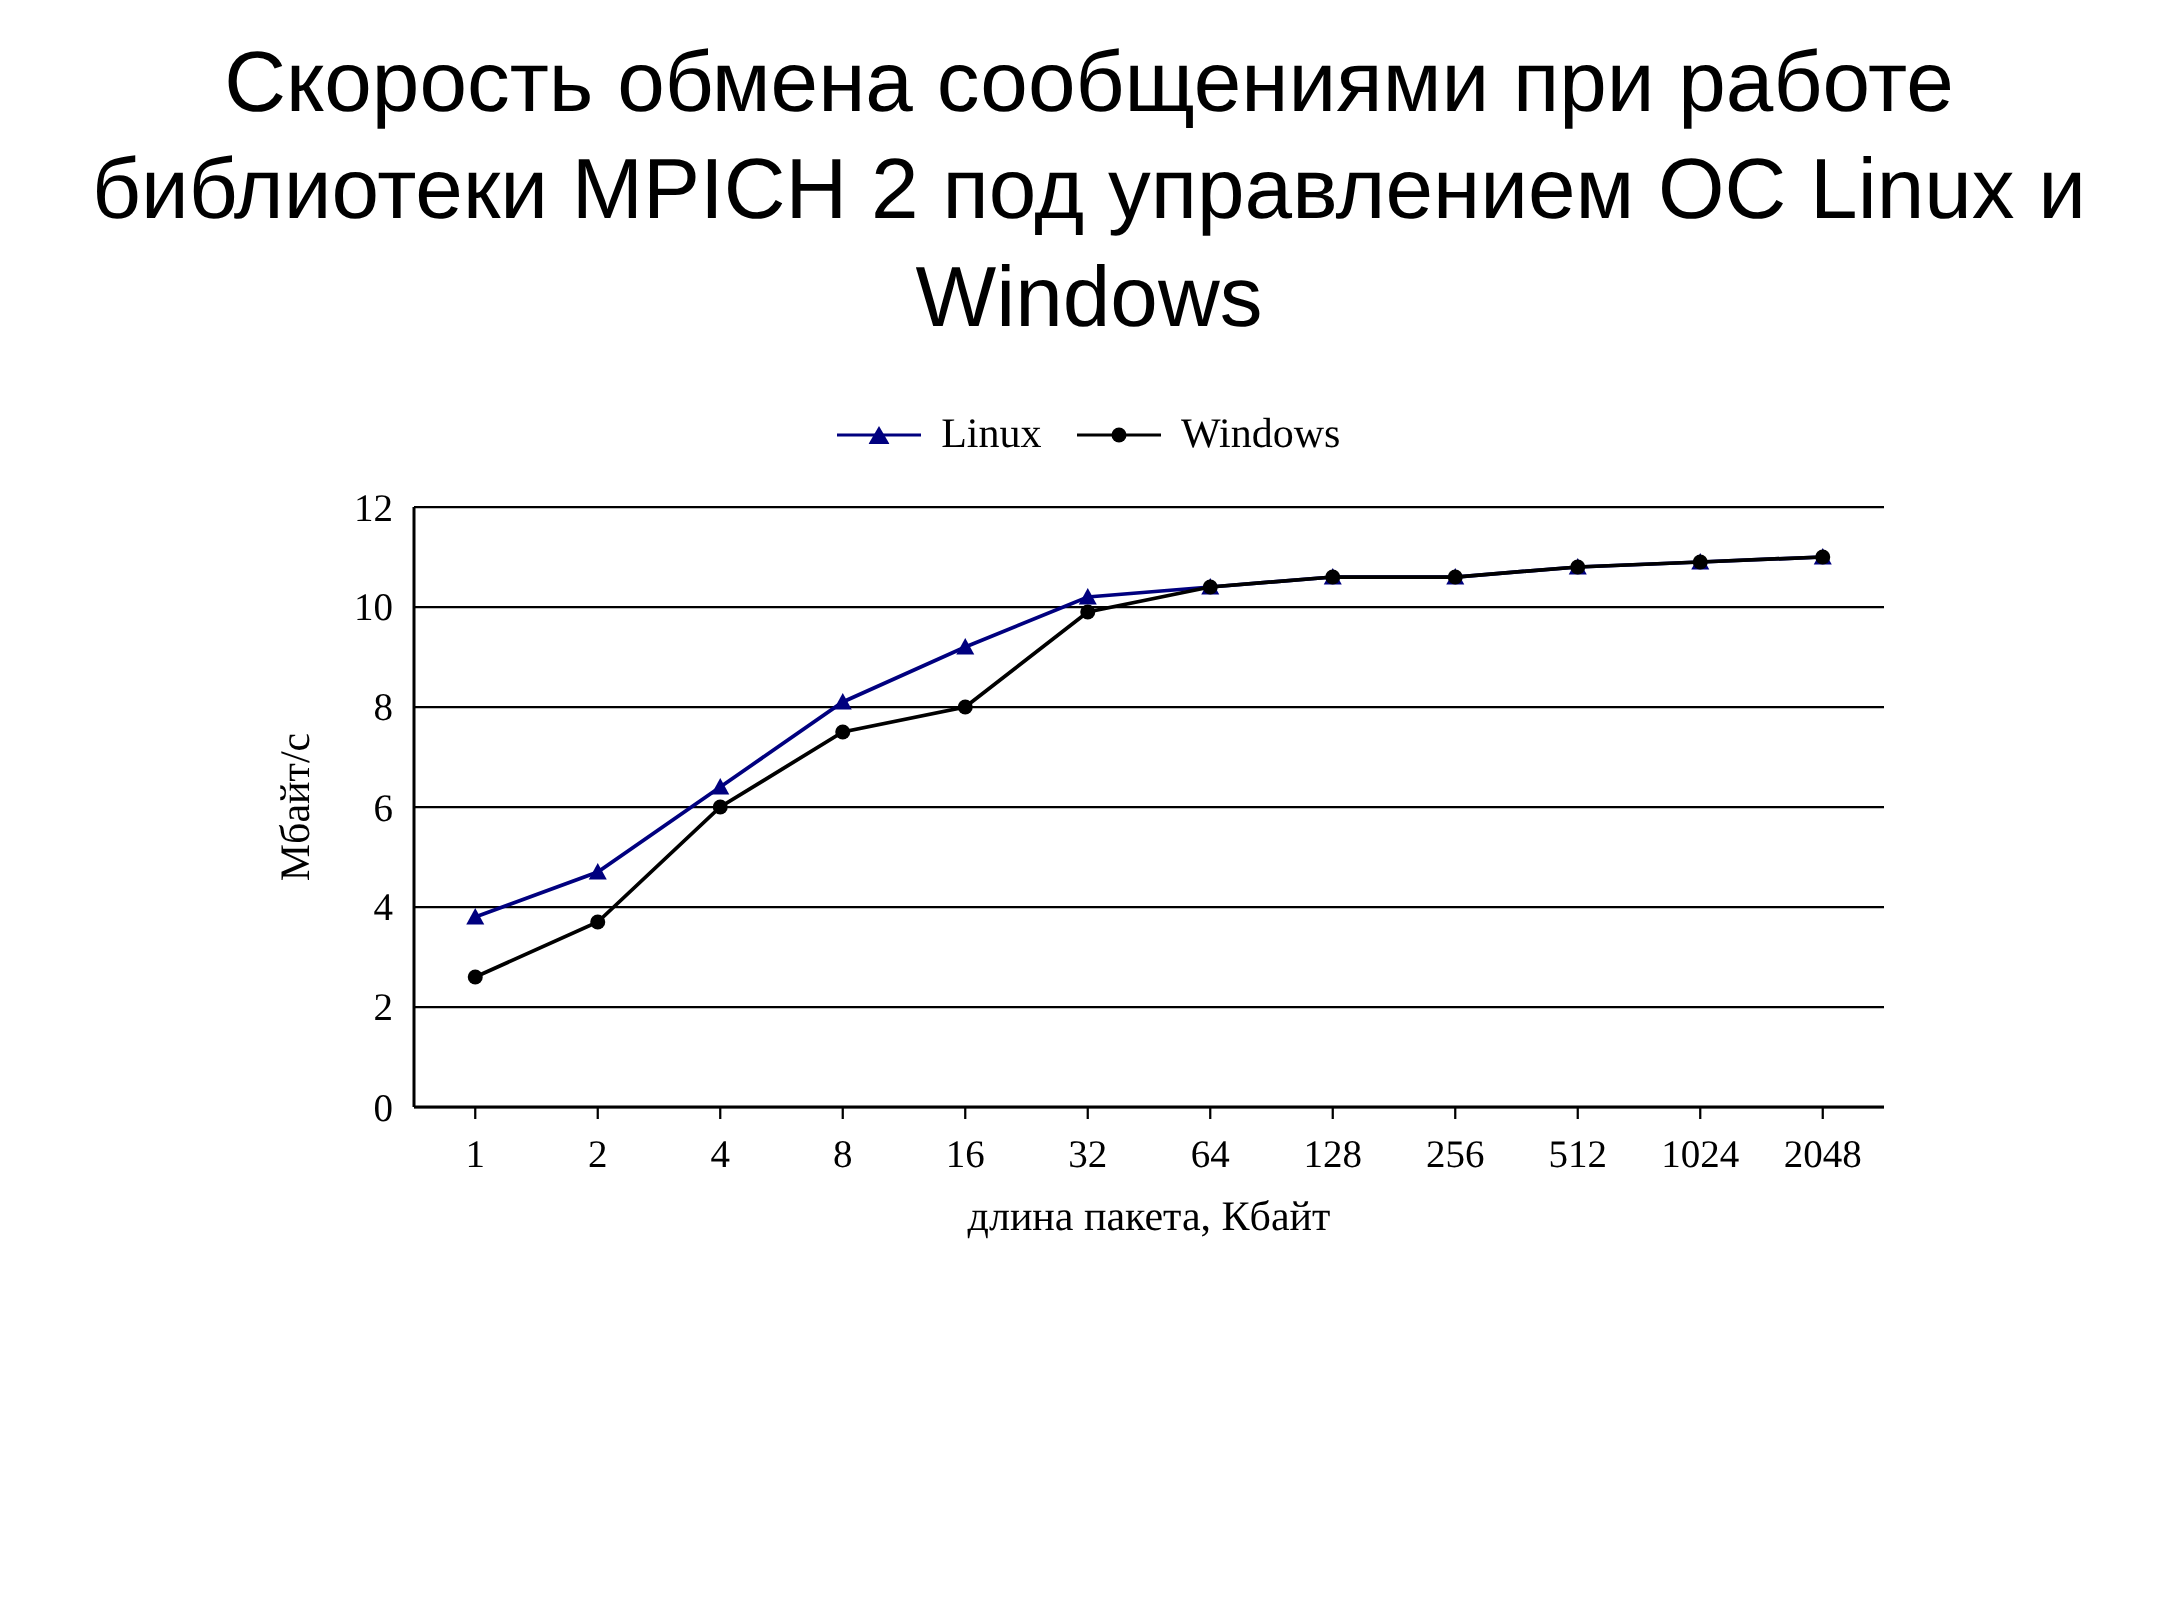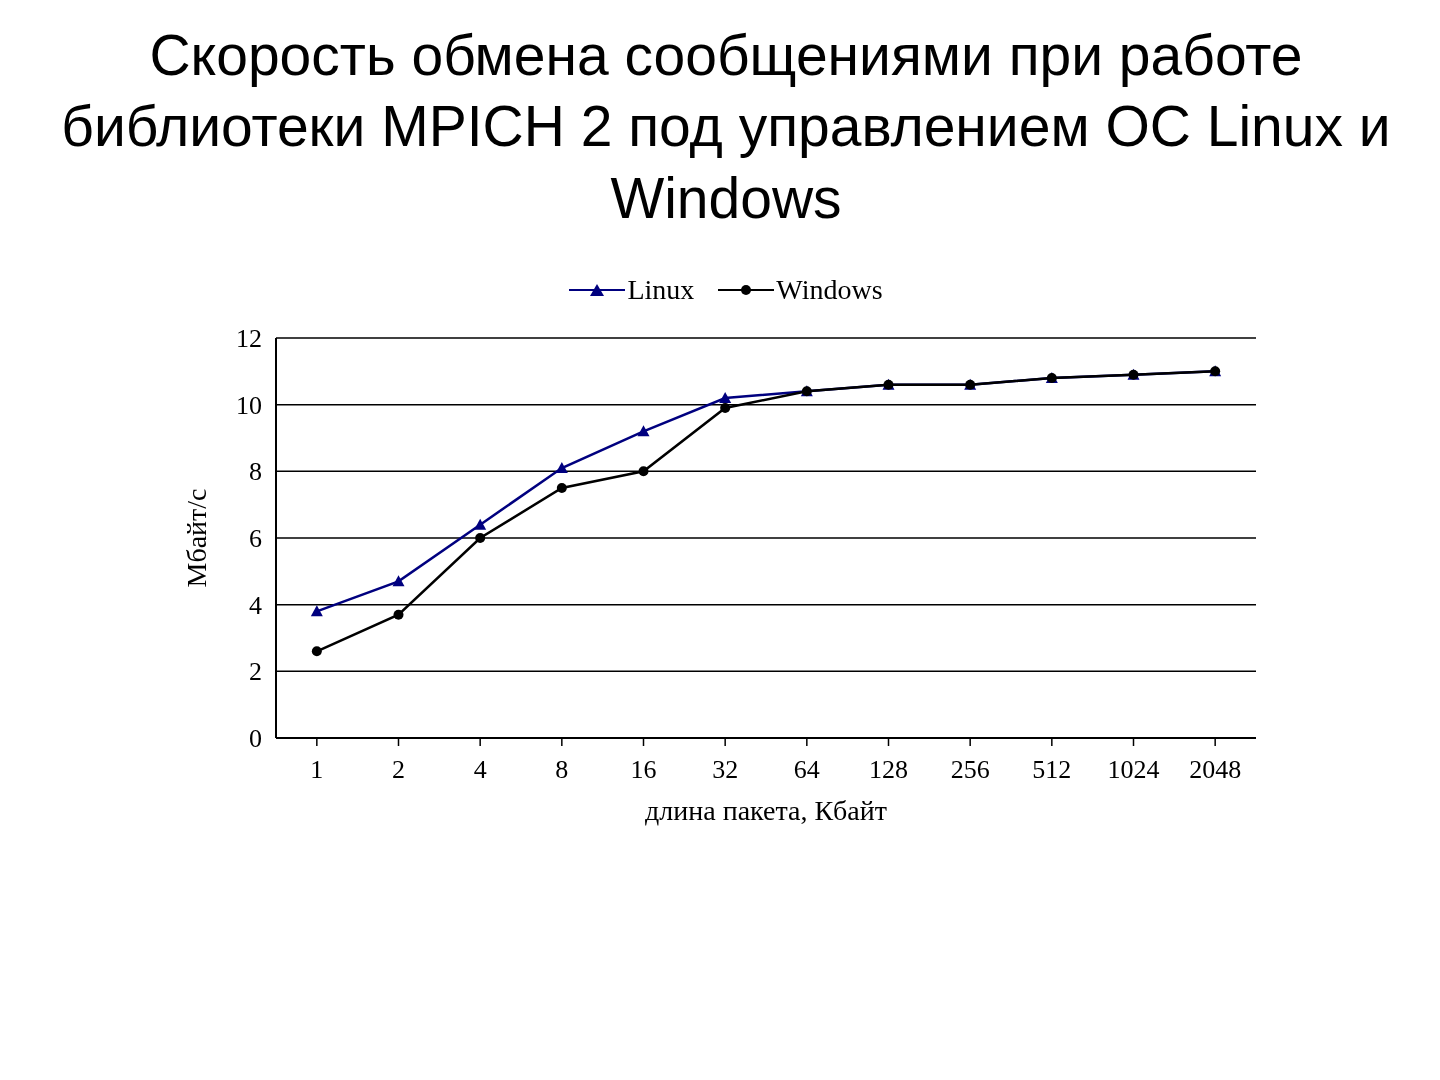--- a/index.html
+++ b/index.html
@@ -32,21 +32,21 @@
     display: flex;
     justify-content: center;
     gap: 24px;
     font-family: "Times New Roman", Times, serif;
     font-size: 28px;
     margin-bottom: 12px;
   }
   .legend-item {
     display: flex;
     align-items: center;
-    gap: 2px;
+    gap: 13px;
   }
   .legend-marker {
     display: inline-block;
     width: 56px;
     height: 18px;
     position: relative;
   }
   .legend-marker .line {
     position: absolute;
     left: 0; right: 0; top: 50%;

